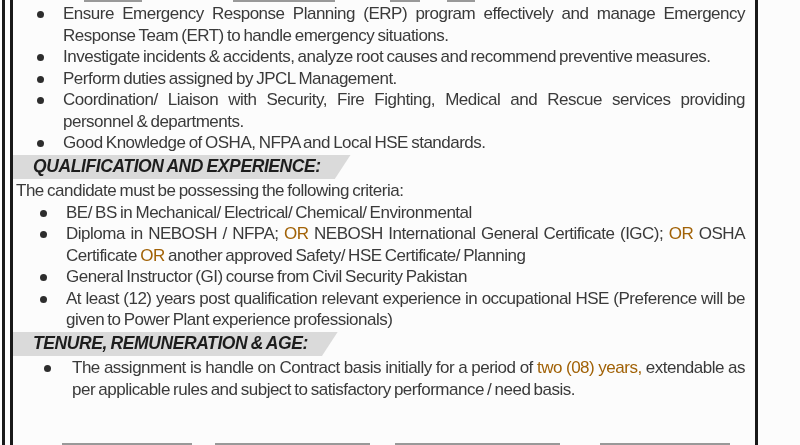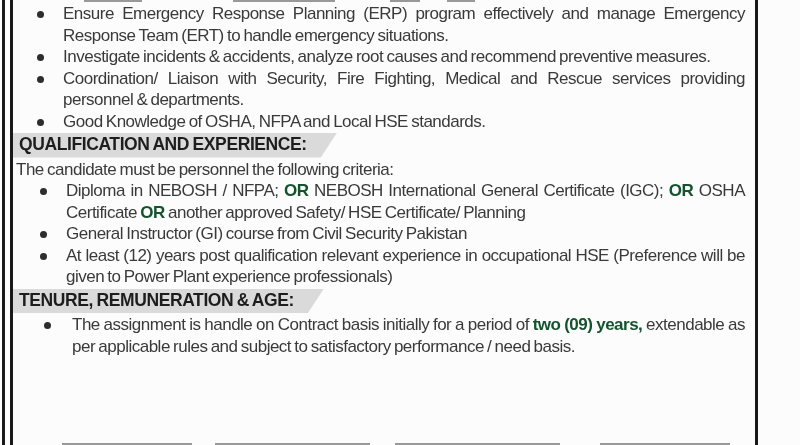--- a/index.html
+++ b/index.html
@@ -13,26 +13,27 @@
   .v-outer{left:2px;width:3px;}
   .v-inner{left:10px;width:3px;}
   .v-right{left:755px;width:3px;}
   .content{position:absolute;left:16px;top:3px;width:729px;}
   .li{display:flex;align-items:flex-start;}
   .li .dot{flex:0 0 7px;height:7px;border-radius:50%;background:#2d2d2d;margin:8px 19px 0 21px;}
   .li.qual .dot{margin-left:24px;}
   .li.ten .dot{margin-left:28px;margin-right:21px;}
   .li .txt{flex:1;}
   .just{text-align:justify;text-align-last:left;}
-  .b{font-weight:700;color:#14532d;}
+  .b{font-weight:400;color:#a16207;}
   .sec-row{margin:1px 0;}
   .sec-h{
-    display:inline-block;margin-left:-3px;padding:1px 30px 2px 6px;
+    display:inline-block;margin-left:-3px;padding:1px 30px 2px 20px;
     background:#dadada;color:#1d1d1d;font-weight:700;font-size:17.5px;letter-spacing:-0.4px;
     clip-path:polygon(0 0,100% 0,calc(100% - 16px) 100%,0 100%);
+    font-style:italic;
   }
   .intro{margin:0;}
   .artifact{position:absolute;height:2px;background:#474747;opacity:.55;}
 </style>
 </head>
 <body>
 
 <div class="page">
 
   <div class="vline v-outer"></div>
@@ -50,34 +51,42 @@
       <div class="li">
         <span class="dot"></span>
         <span class="txt just">Ensure Emergency Response Planning (ERP) program effectively and manage Emergency Response Team (ERT) to handle emergency situations.</span>
       </div>
       <div class="li">
         <span class="dot"></span>
         <span class="txt just">Investigate incidents &amp; accidents, analyze root causes and recommend preventive measures.</span>
       </div>
       <div class="li">
         <span class="dot"></span>
+        <span class="txt">Perform duties assigned by JPCL Management.</span>
+      </div>
+      <div class="li">
+        <span class="dot"></span>
         <span class="txt just">Coordination/ Liaison with Security, Fire Fighting, Medical and Rescue services providing personnel &amp; departments.</span>
       </div>
       <div class="li">
         <span class="dot"></span>
         <span class="txt">Good Knowledge of OSHA, NFPA and Local HSE standards.</span>
       </div>
     </div>
 
     <div class="sec-row">
       <span class="sec-h">QUALIFICATION AND EXPERIENCE:</span>
     </div>
-    <p class="intro">The candidate must be personnel the following criteria:</p>
+    <p class="intro">The candidate must be possessing the following criteria:</p>
 
     <div>
+      <div class="li qual">
+        <span class="dot"></span>
+        <span class="txt">BE/ BS in Mechanical/ Electrical/ Chemical/ Environmental</span>
+      </div>
       <div class="li qual">
         <span class="dot"></span>
         <span class="txt just"><span>Diploma in NEBOSH / NFPA; </span><span class="b">OR</span><span> NEBOSH International General Certificate (IGC); </span><span class="b">OR</span><span> OSHA Certificate </span><span class="b">OR</span><span> another approved Safety/ HSE Certificate/ Planning</span></span>
       </div>
       <div class="li qual">
         <span class="dot"></span>
         <span class="txt">General Instructor (GI) course from Civil Security Pakistan</span>
       </div>
       <div class="li qual">
         <span class="dot"></span>
@@ -85,21 +94,21 @@
       </div>
     </div>
 
     <div class="sec-row">
       <span class="sec-h">TENURE, REMUNERATION &amp; AGE:</span>
     </div>
 
     <div>
       <div class="li ten">
         <span class="dot"></span>
-        <span class="txt just"><span>The assignment is handle on Contract basis initially for a period of </span><span class="b">two (09) years,</span><span> extendable as per applicable rules and subject to satisfactory performance / need basis.</span></span>
+        <span class="txt just"><span>The assignment is handle on Contract basis initially for a period of </span><span class="b">two (08) years,</span><span> extendable as per applicable rules and subject to satisfactory performance / need basis.</span></span>
       </div>
     </div>
 
   </div>
 
   <div class="artifact" style="top:443px;left:62px;width:130px;"></div>
   <div class="artifact" style="top:443px;left:215px;width:155px;"></div>
   <div class="artifact" style="top:443px;left:395px;width:165px;"></div>
   <div class="artifact" style="top:443px;left:600px;width:130px;"></div>
 

